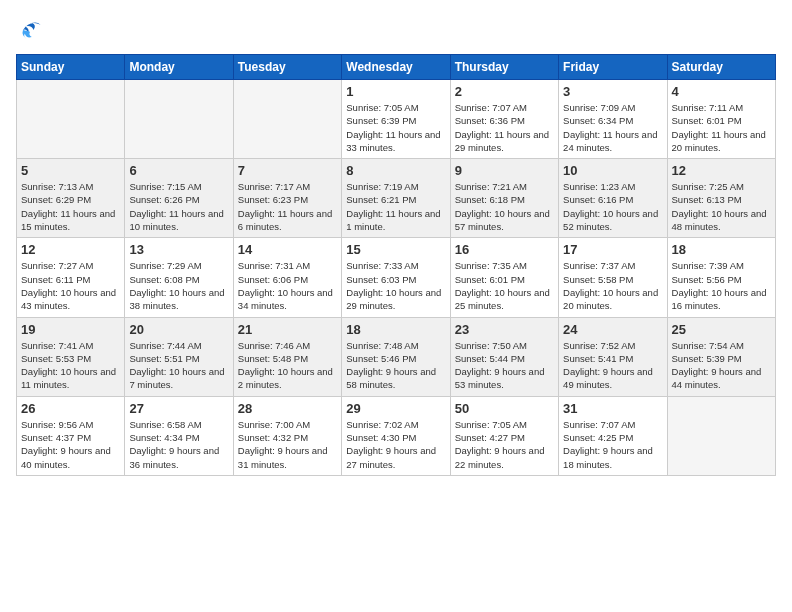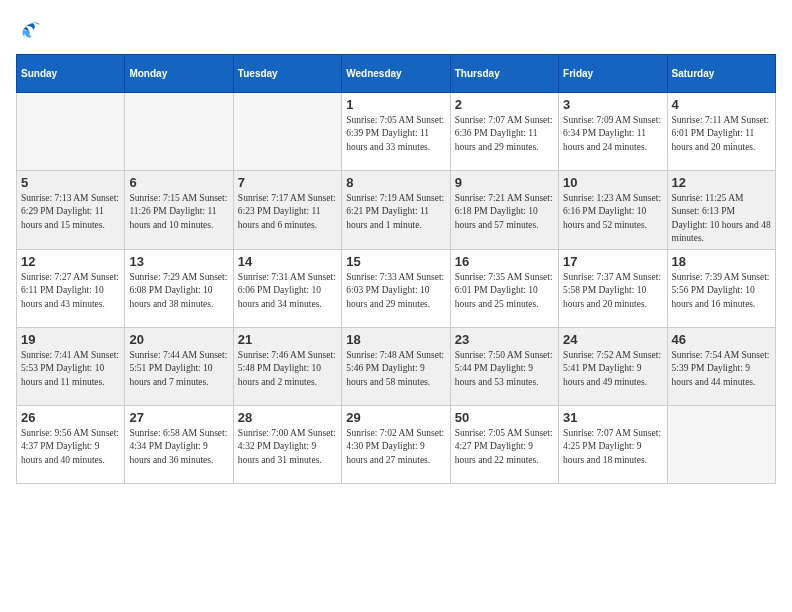--- a/index.html
+++ b/index.html
@@ -53,23 +53,23 @@
       color: #555;
     }
     .calendar {
       width: 100%;
       border-collapse: collapse;
       table-layout: fixed;
     }
     .calendar th {
       background-color: #1565c0;
       color: #fff;
-      font-size: 10px;
-      font-weight: bold;
-      padding: 13px 4px;
+      font-size: 12px;
+      font-weight: bold;
+      padding: 5px 4px;
       text-align: left;
       border: 1px solid #0d47a1;
     }
     .calendar td {
       border: 1px solid #ccc;
       vertical-align: top;
       padding: 4px 4px;
       font-size: 10px;
       color: #333;
       height: 78px;
@@ -81,21 +81,20 @@
     .day-number {
       font-size: 13px;
       font-weight: bold;
       margin-bottom: 2px;
       color: #333;
     }
     .day-info {
       font-size: 9.5px;
       line-height: 1.4;
       color: #333;
-      font-family: Liberation Serif, serif;
     }
     .row-shaded td {
       background: #f0f0f0;
     }
   </style>
 </head>
 <body>
 
 <div class="container">
   <div class="header-row">
@@ -164,21 +163,21 @@
           <td>
             <div class="day-number">5</div>
             <div class="day-info">Sunrise: 7:13 AM
 Sunset: 6:29 PM
 Daylight: 11 hours
 and 15 minutes.</div>
           </td>
           <td>
             <div class="day-number">6</div>
             <div class="day-info">Sunrise: 7:15 AM
-Sunset: 11:26 PM
+Sunset: 6:26 PM
 Daylight: 11 hours
 and 10 minutes.</div>
           </td>
           <td>
             <div class="day-number">7</div>
             <div class="day-info">Sunrise: 7:17 AM
 Sunset: 6:23 PM
 Daylight: 11 hours
 and 6 minutes.</div>
           </td>
@@ -198,21 +197,21 @@
           </td>
           <td>
             <div class="day-number">10</div>
             <div class="day-info">Sunrise: 1:23 AM
 Sunset: 6:16 PM
 Daylight: 10 hours
 and 52 minutes.</div>
           </td>
           <td>
             <div class="day-number">12</div>
-            <div class="day-info">Sunrise: 11:25 AM
+            <div class="day-info">Sunrise: 7:25 AM
 Sunset: 6:13 PM
 Daylight: 10 hours
 and 48 minutes.</div>
           </td>
         </tr>
         <tr>
           <td>
             <div class="day-number">12</div>
             <div class="day-info">Sunrise: 7:27 AM
 Sunset: 6:11 PM
@@ -299,21 +298,21 @@
 and 53 minutes.</div>
           </td>
           <td>
             <div class="day-number">24</div>
             <div class="day-info">Sunrise: 7:52 AM
 Sunset: 5:41 PM
 Daylight: 9 hours
 and 49 minutes.</div>
           </td>
           <td>
-            <div class="day-number">46</div>
+            <div class="day-number">25</div>
             <div class="day-info">Sunrise: 7:54 AM
 Sunset: 5:39 PM
 Daylight: 9 hours
 and 44 minutes.</div>
           </td>
         </tr>
         <tr>
           <td>
             <div class="day-number">26</div>
             <div class="day-info">Sunrise: 9:56 AM

